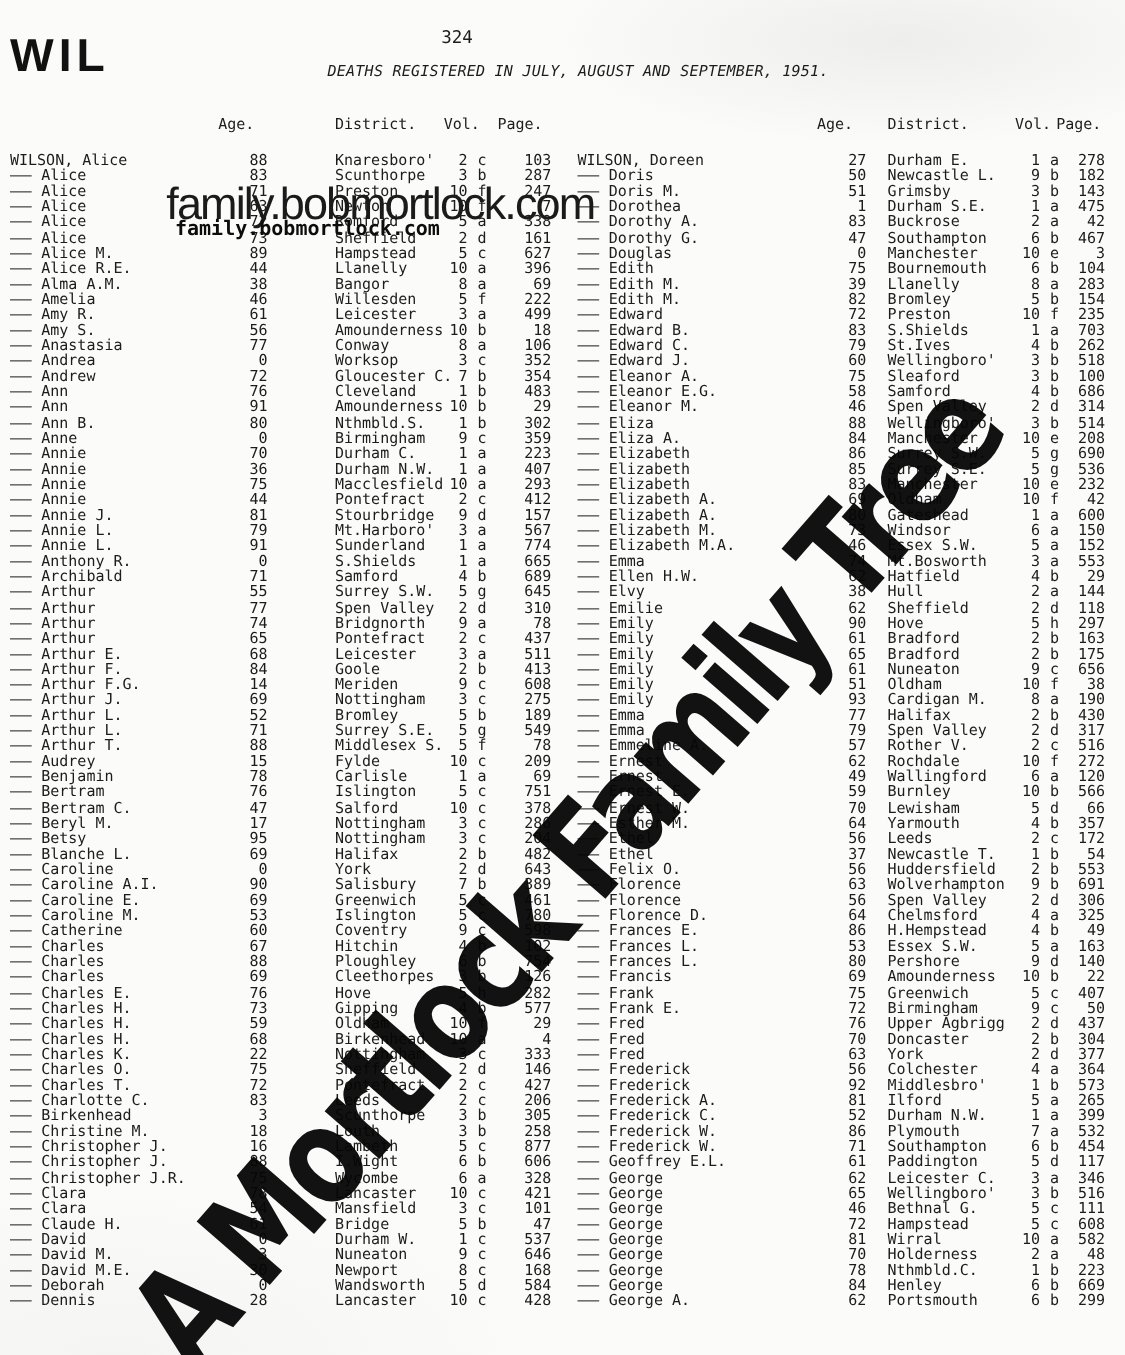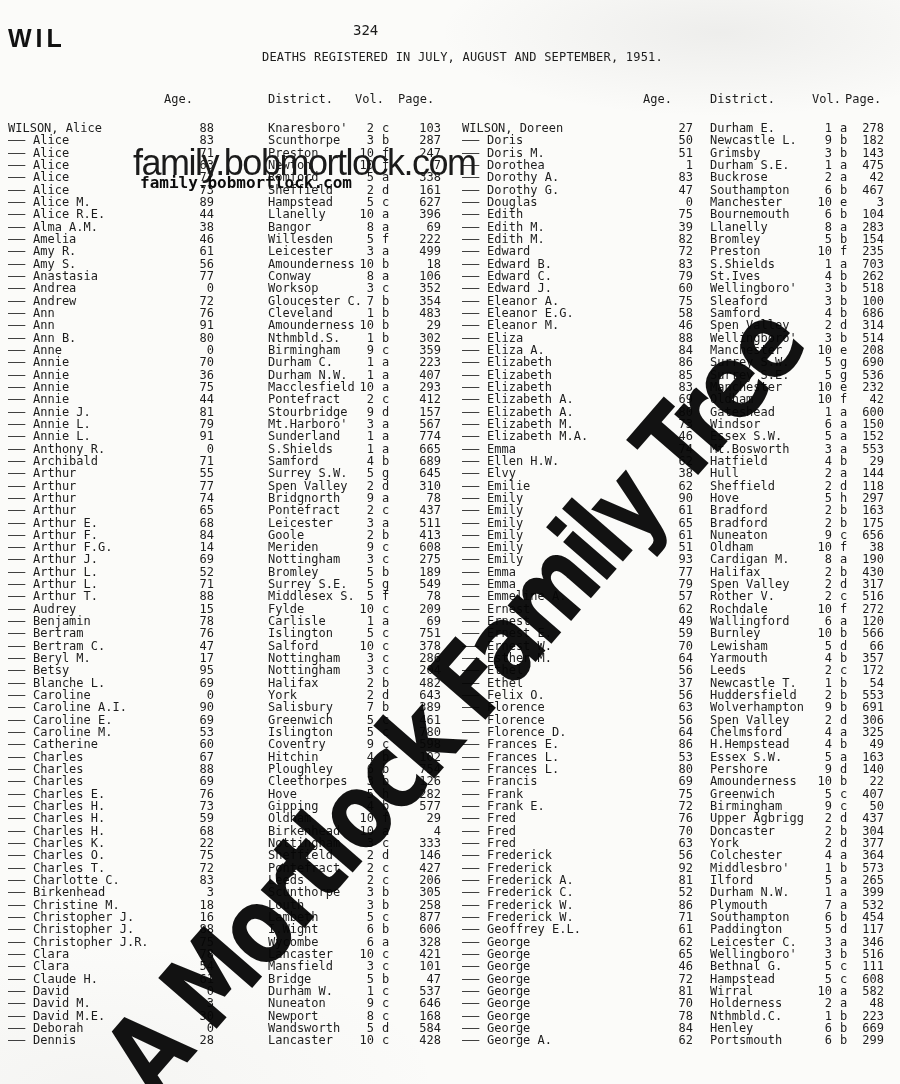--- a/index.html
+++ b/index.html
@@ -11,42 +11,42 @@
       radial-gradient(ellipse 400px 120px at 80% 3%, rgba(120,120,120,0.10), rgba(0,0,0,0) 70%),
       radial-gradient(ellipse 500px 200px at 10% 100%, rgba(140,140,140,0.06), rgba(0,0,0,0) 70%);
     overflow:hidden;
     font-family:"DejaVu Sans Mono", monospace;
     color:#1c1c1c;
   }
   .pageno{position:absolute;top:22px;left:353px;font-size:14px;}
   .section-code{
     position:absolute;top:24px;left:8px;
     font-family:"Liberation Sans", sans-serif;
-    font-size:25px;font-weight:700;letter-spacing:4px;color:#111;
+    font-size:37px;font-weight:700;letter-spacing:4px;color:#111;
   }
-  .doc-title{position:absolute;top:50px;left:262px;font-size:12px;letter-spacing:0.2px;}
+  .doc-title{position:absolute;top:50px;left:262px;font-size:12px;letter-spacing:0.2px;font-style:italic;}
 
   .col{position:absolute;top:93px;width:445px;}
   .col.left{left:8px;}
   .col.right{left:462px;}
   .hrow{position:relative;height:29px;}
   .row{position:relative;height:12.34px;}
   .row span,.hrow span{position:absolute;top:0;font-size:12px;line-height:12.3px;white-space:pre;}
   .cell-name{left:25px;}
   .cell-surname{left:0;}
   .dash{left:0;display:inline-block;transform:scaleX(2.4);transform-origin:left center;}
   .cell-age{width:50px;text-align:right;}
   .col.left  .cell-age{left:156px;} .col.right .cell-age{left:181px;}
   .col.left  .cell-district{left:260px;} .col.right .cell-district{left:248px;}
   .cell-volnum{width:26px;text-align:right;}
   .col.left  .cell-volnum{left:340px;} .col.right .cell-volnum{left:344px;}
   .col.left  .cell-vollet{left:374px;} .col.right .cell-vollet{left:378px;}
   .cell-page{width:48px;text-align:right;}
   .col.left  .cell-page{left:385px;} .col.right .cell-page{left:374px;}
-  .hdr-age{width:50px;text-align:left;}
+  .hdr-age{width:50px;text-align:center;}
   .col.left .hdr-age{left:156px;} .col.right .hdr-age{left:181px;}
   .col.left .hdr-district{left:260px;} .col.right .hdr-district{left:248px;}
   .col.left .hdr-vol{left:347px;} .col.right .hdr-vol{left:350px;}
   .col.left .hdr-page{left:390px;} .col.right .hdr-page{left:383px;}
 
   .wm-site-large{
     position:absolute;top:142px;left:133px;
     font-family:"Liberation Sans", sans-serif;
     font-size:36px;font-weight:400;letter-spacing:-1.5px;color:#1b1b1b;
     z-index:5;

